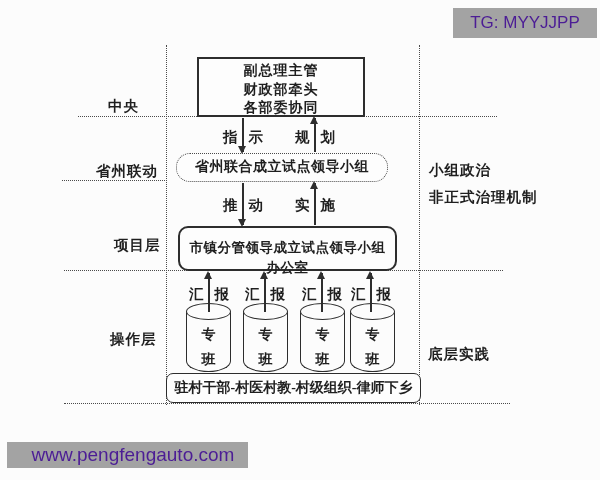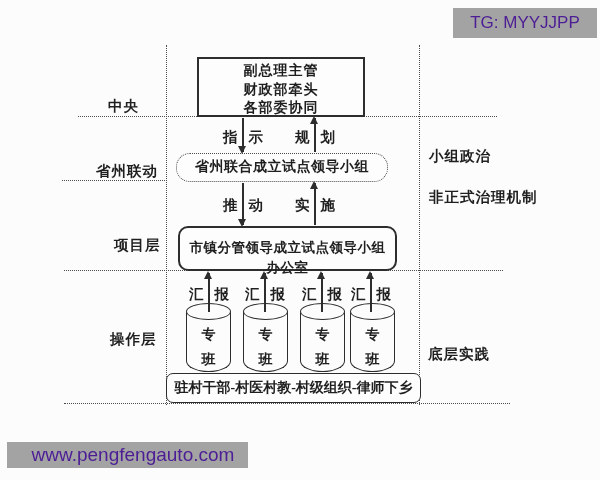--- a/index.html
+++ b/index.html
@@ -74,21 +74,21 @@
   <div class="hline" style="left:64px; top:270px; width:439px;"></div>
   <div class="hline" style="left:64px; top:403px; width:446px;"></div>
   <div class="vline" style="left:166px; top:45px; height:360px;"></div>
   <div class="vline" style="left:419px; top:45px; height:360px;"></div>
 
   <div class="sidelabel" style="left:108px; top:97px;">中央</div>
   <div class="sidelabel" style="left:96px; top:162px;">省州联动</div>
   <div class="sidelabel" style="left:114px; top:236px;">项目层</div>
   <div class="sidelabel" style="left:110px; top:330px;">操作层</div>
 
-  <div class="sidelabel" style="left:429px; top:147px;">小组政治</div>
+  <div class="sidelabel" style="left:429px; top:161px;">小组政治</div>
   <div class="sidelabel" style="left:429px; top:188px;">非正式治理机制</div>
   <div class="sidelabel" style="left:428px; top:345px;">底层实践</div>
 
   <div class="box box-central" style="left:197px; top:57px; width:168px; height:60px;">
     <span class="bline">副总理主管</span>
     <span class="bline">财政部牵头</span>
     <span class="bline">各部委协同</span>
   </div>
 
   <div class="varrow down" style="left:243px; top:118px; height:34px;">

